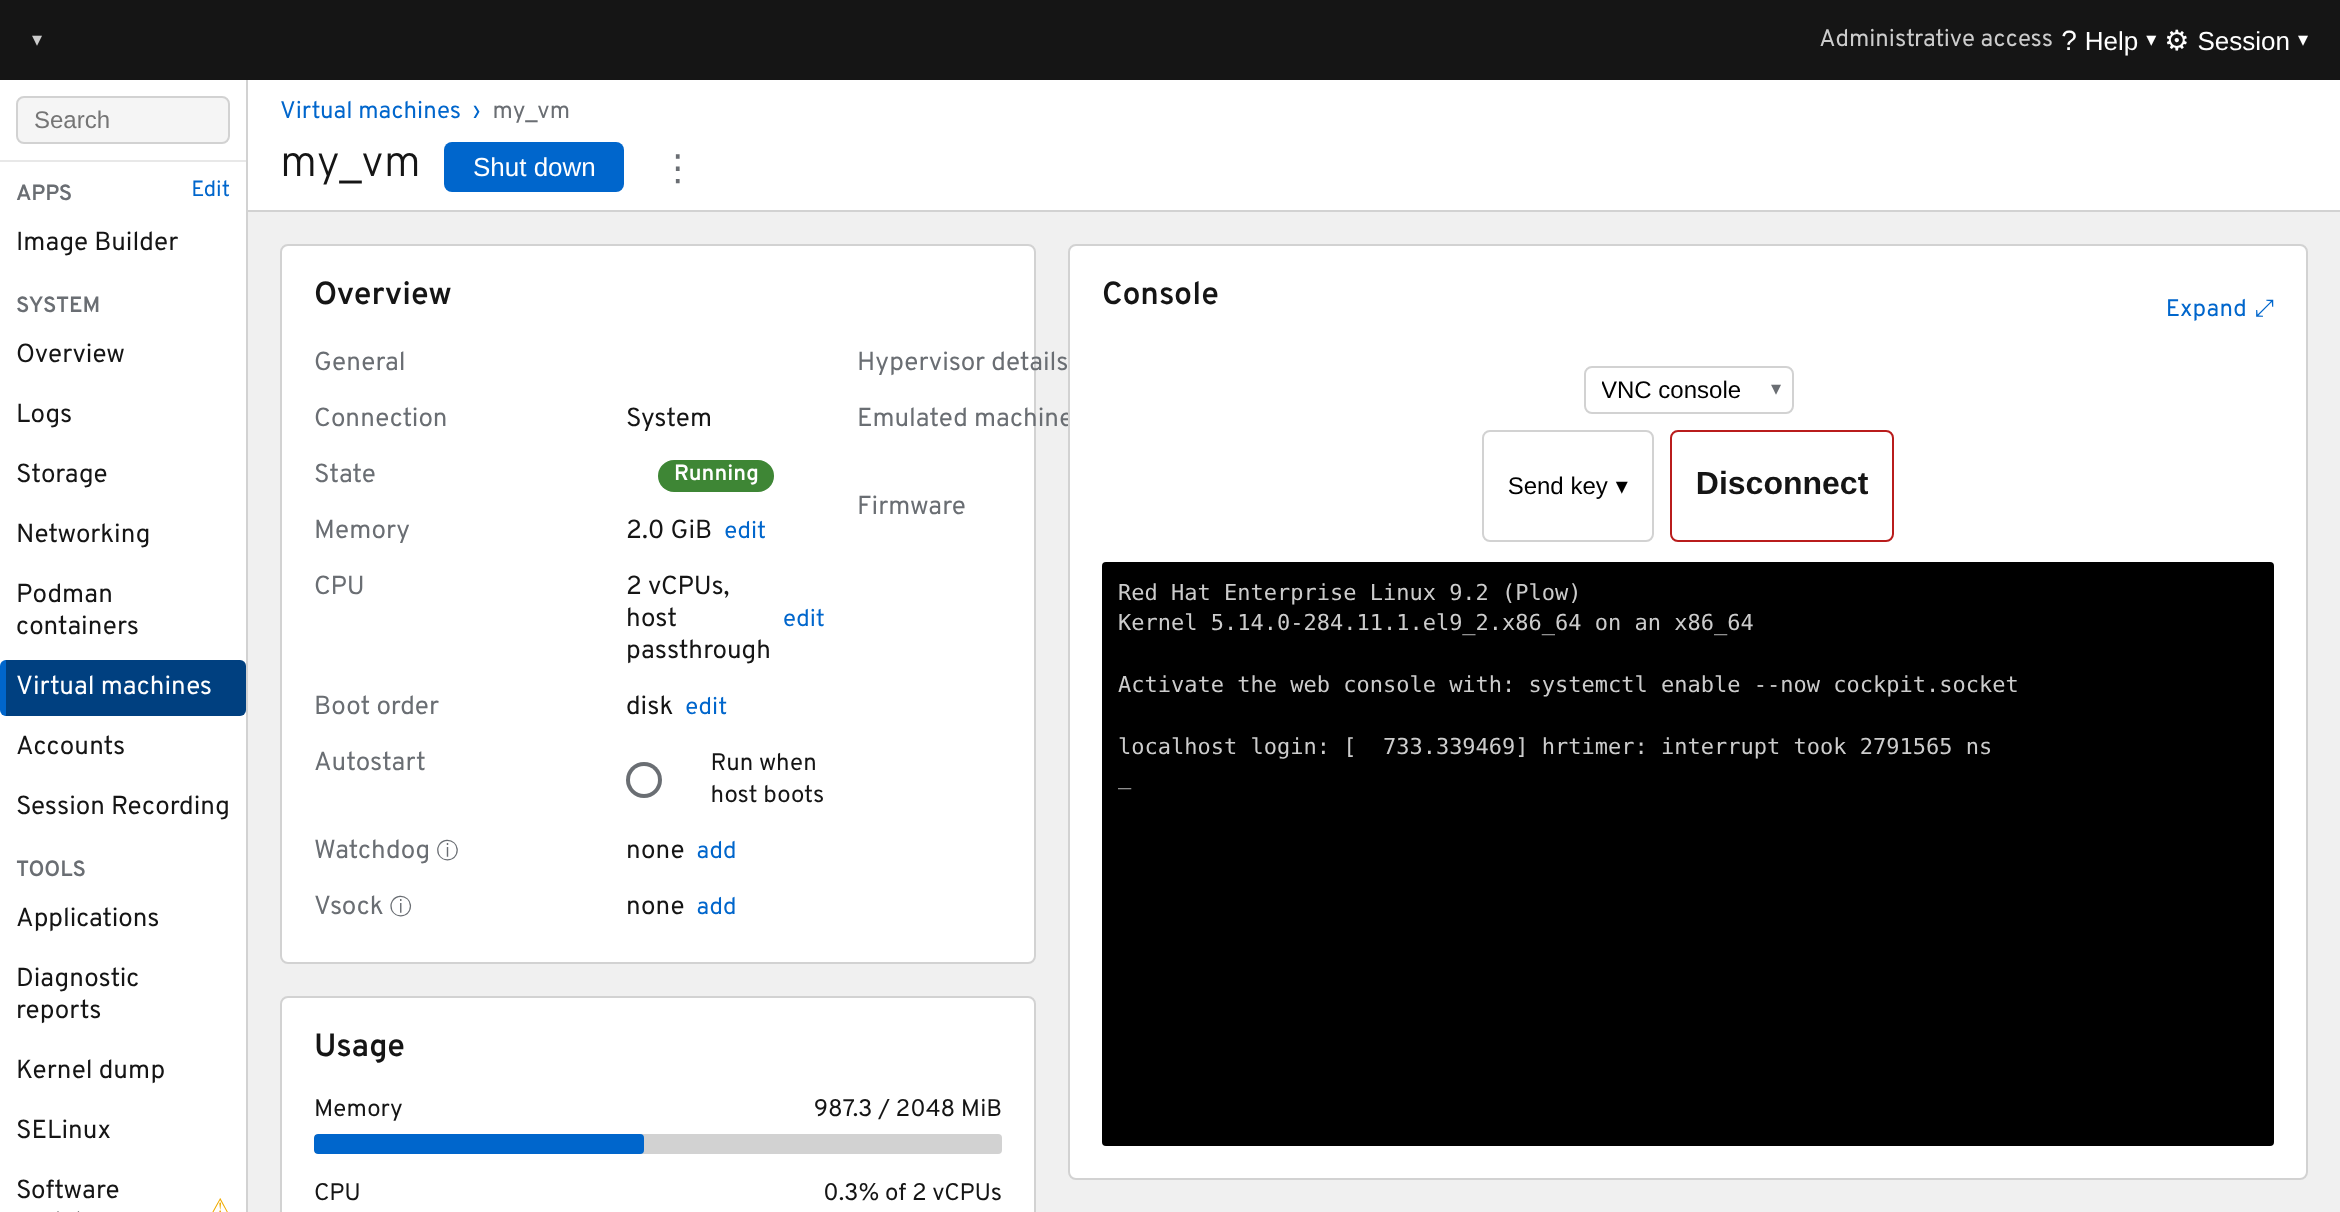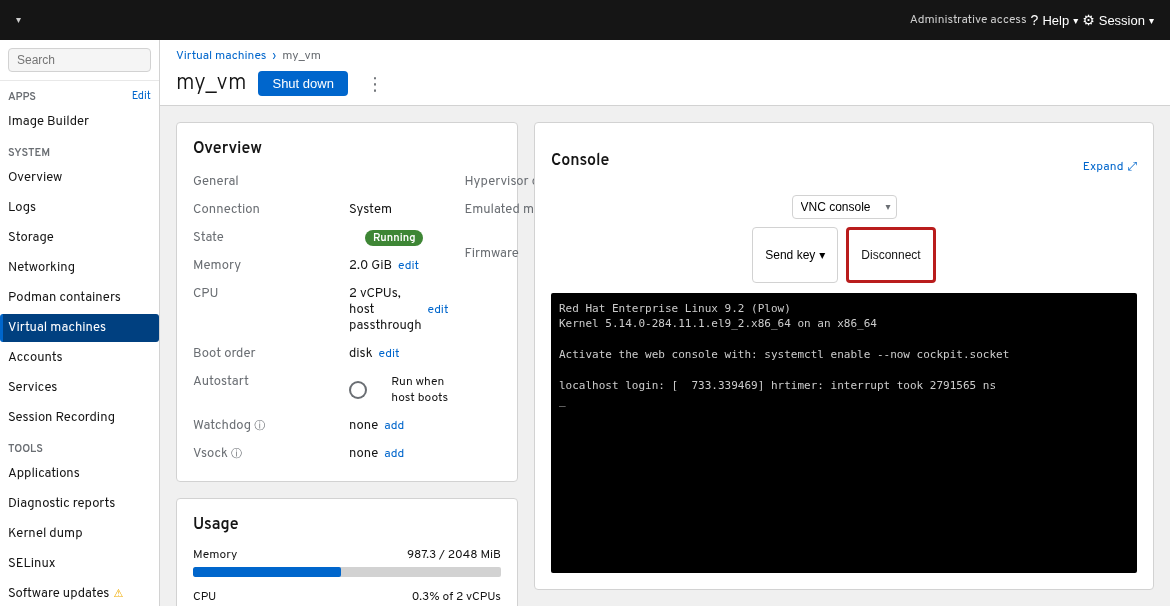--- a/index.html
+++ b/index.html
@@ -10,21 +10,21 @@
     .topbar-left { display: flex; align-items: center; gap: 8px; font-size: 12px; color: #ccc; }
     .topbar-right { display: flex; align-items: flex-start; gap: 4px; font-size: 13px; color: #fff; }
     .topbar-right .btn-link { display: flex; align-items: center; gap: 4px; color: #fff; cursor: pointer; border: none; background: none; font-size: 13px; }
     .topbar-chevron { font-size: 10px; }
     .admin-access { font-size: 12px; color: #ccc; }
 
     
     .main-layout { display: flex; flex: 1; overflow: hidden; }
 
     
-    .sidebar { width: 160px; background: #fff; border-right: 1px solid #d2d2d2; display: flex; flex-direction: column; overflow-y: auto; flex-shrink: 0; }
+    .sidebar { width: 124px; background: #fff; border-right: 1px solid #d2d2d2; display: flex; flex-direction: column; overflow-y: auto; flex-shrink: 0; }
     .sidebar-search { padding: 8px; border-bottom: 1px solid #e8e8e8; }
     .sidebar-search input { width: 100%; border: 1px solid #d2d2d2; border-radius: 4px; padding: 4px 8px; font-size: 12px; color: #555; background: #f5f5f5; }
     .sidebar-section { padding: 8px 8px 2px; }
     .sidebar-section-label { font-size: 11px; color: #6a6e73; text-transform: uppercase; font-weight: 600; }
     .sidebar-section-action { font-size: 11px; color: #0066cc; cursor: pointer; float: right; }
     .sidebar-item { display: flex; align-items: center; padding: 6px 8px; font-size: 13px; color: #151515; cursor: pointer; border-radius: 3px; margin: 1px 0; }
     .sidebar-item.active { background: #004080; color: #fff; border-left: 3px solid #0066cc; }
     .sidebar-item.active { padding-left: 5px; }
     .sidebar-warning { display: inline-block; color: #f0ab00; margin-left: 4px; font-size: 11px; }
 
@@ -66,28 +66,28 @@
     .overview-col { }
 
     
     .usage-row { margin-bottom: 12px; }
     .usage-label-row { display: flex; justify-content: space-between; font-size: 12px; margin-bottom: 4px; }
     .progress-bar { height: 10px; background: #d2d2d2; border-radius: 2px; overflow: hidden; }
     .progress-fill { height: 100%; background: #0066cc; border-radius: 2px; }
 
     
     .console-card { background: #fff; border: 1px solid #d2d2d2; border-radius: 4px; padding: 16px; height: 100%; display: flex; flex-direction: column; }
-    .console-header { display: flex; justify-content: space-between; align-items: center; margin-bottom: 12px; margin-top: 12px; }
+    .console-header { display: flex; justify-content: space-between; align-items: center; margin-bottom: 12px; }
     .console-controls { display: flex; align-items: center; gap: 8px; flex-direction: column; }
     .select-vnc { border: 1px solid #d2d2d2; border-radius: 4px; padding: 4px 24px 4px 8px; font-size: 12px; background: #fff; cursor: pointer; appearance: none; position: relative; }
     .select-wrapper { position: relative; display: inline-block; }
     .select-wrapper::after { content: '▾'; position: absolute; right: 6px; top: 50%; transform: translateY(-50%); pointer-events: none; font-size: 10px; color: #6a6e73; }
     .expand-btn { color: #0066cc; font-size: 12px; cursor: pointer; display: flex; align-items: center; gap: 4px; }
     .btn-send-key { background: #fff; border: 1px solid #d2d2d2; border-radius: 4px; padding: 20px 12px; font-size: 12px; cursor: pointer; display: flex; align-items: center; gap: 4px; }
-    .btn-disconnect { background: #fff; border: 3px solid #b91c1c; border-radius: 4px; padding: 4px 12px; font-size: 12px; cursor: pointer; color: #151515; }
+    .btn-disconnect { background: #fff; border: 1px solid #b91c1c; border-radius: 4px; padding: 4px 12px; font-size: 16px; cursor: pointer; color: #151515; font-weight: bold; }
     .console-screen { background: #000; flex: 1; border-radius: 2px; min-height: 280px; overflow: hidden; font-family: monospace; font-size: 11px; color: #ccc; padding: 8px; line-height: 1.4; }
     .console-screen pre { color: #ccc; white-space: pre-wrap; word-break: break-all; }
   </style>
 </head>
 <body>
 
 <div class="topbar">
   <div class="topbar-left">
     <span style="cursor:pointer;font-size:10px;">▾</span>
   </div>
@@ -137,23 +137,20 @@
     <div class="sidebar-item">
         <span>Podman containers</span>
       </div>
     <div class="sidebar-item active">
         <span>Virtual machines</span>
       </div>
     <div class="sidebar-item">
         <span>Accounts</span>
       </div>
     <div class="sidebar-item">
-        <span>Services</span>
-      </div>
-    <div class="sidebar-item">
         <span>Session Recording</span>
       </div>
     <div class="sidebar-section">
       <span class="sidebar-section-label">Tools</span>
     </div>
     <div class="sidebar-item">
         <span>Applications</span>
       </div>
     <div class="sidebar-item">
         <span>Diagnostic reports</span>

